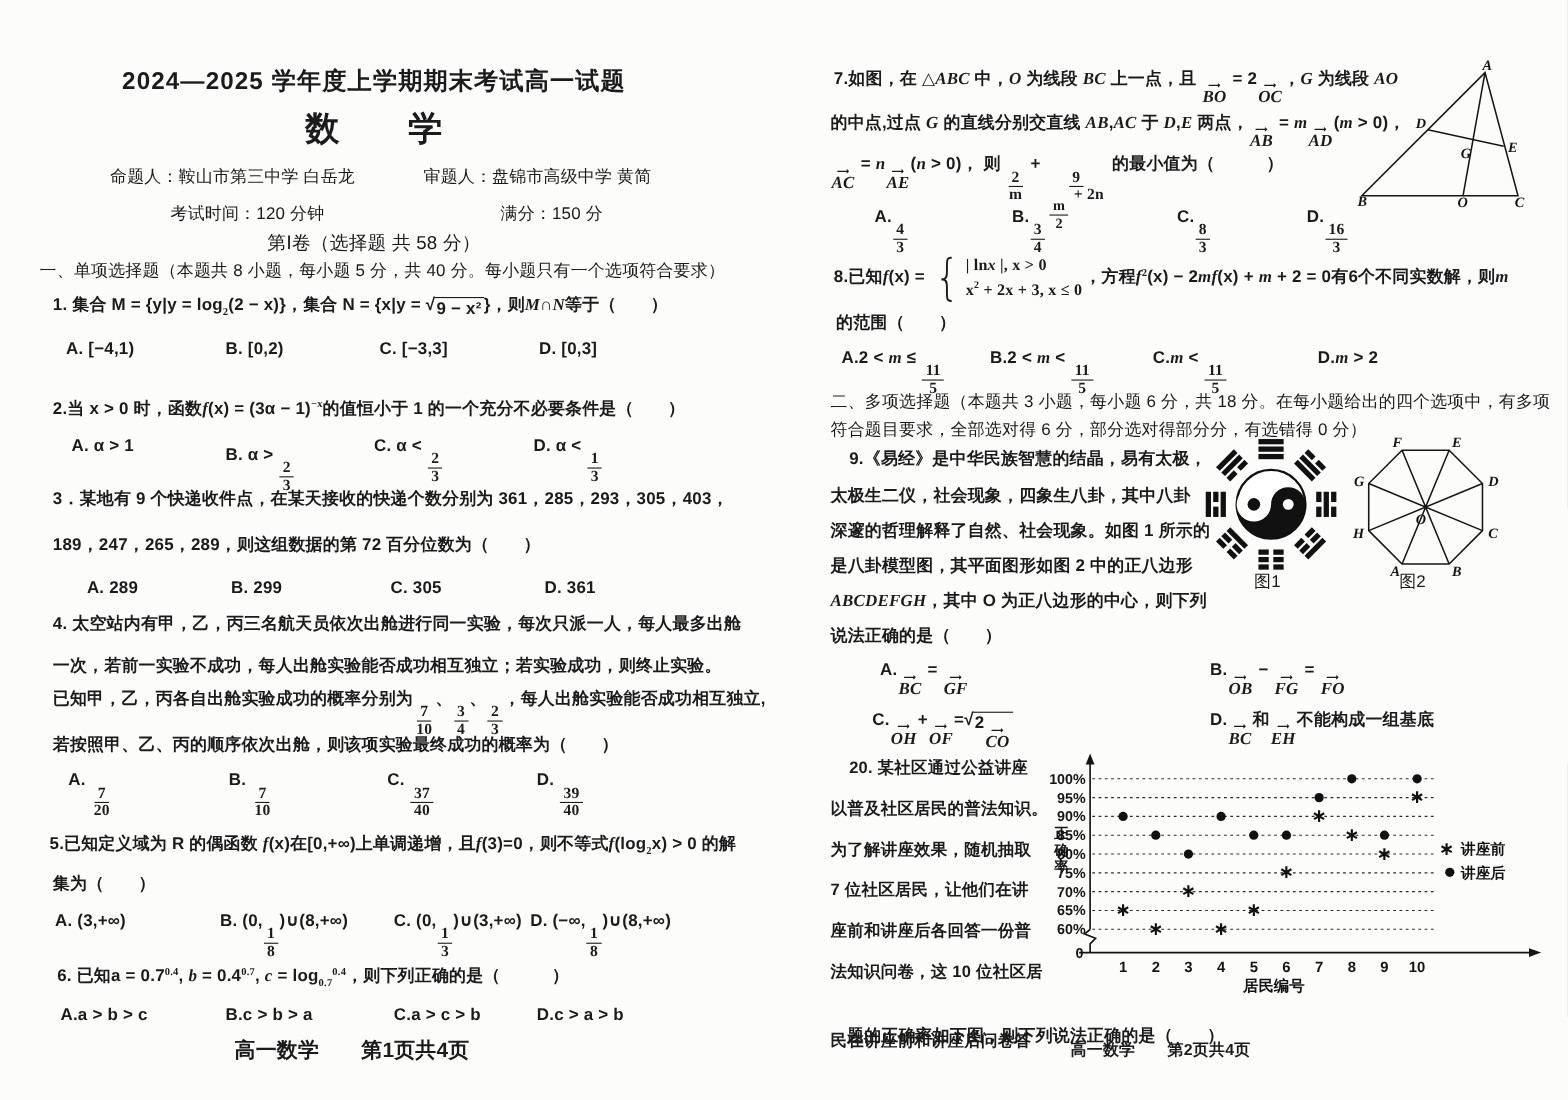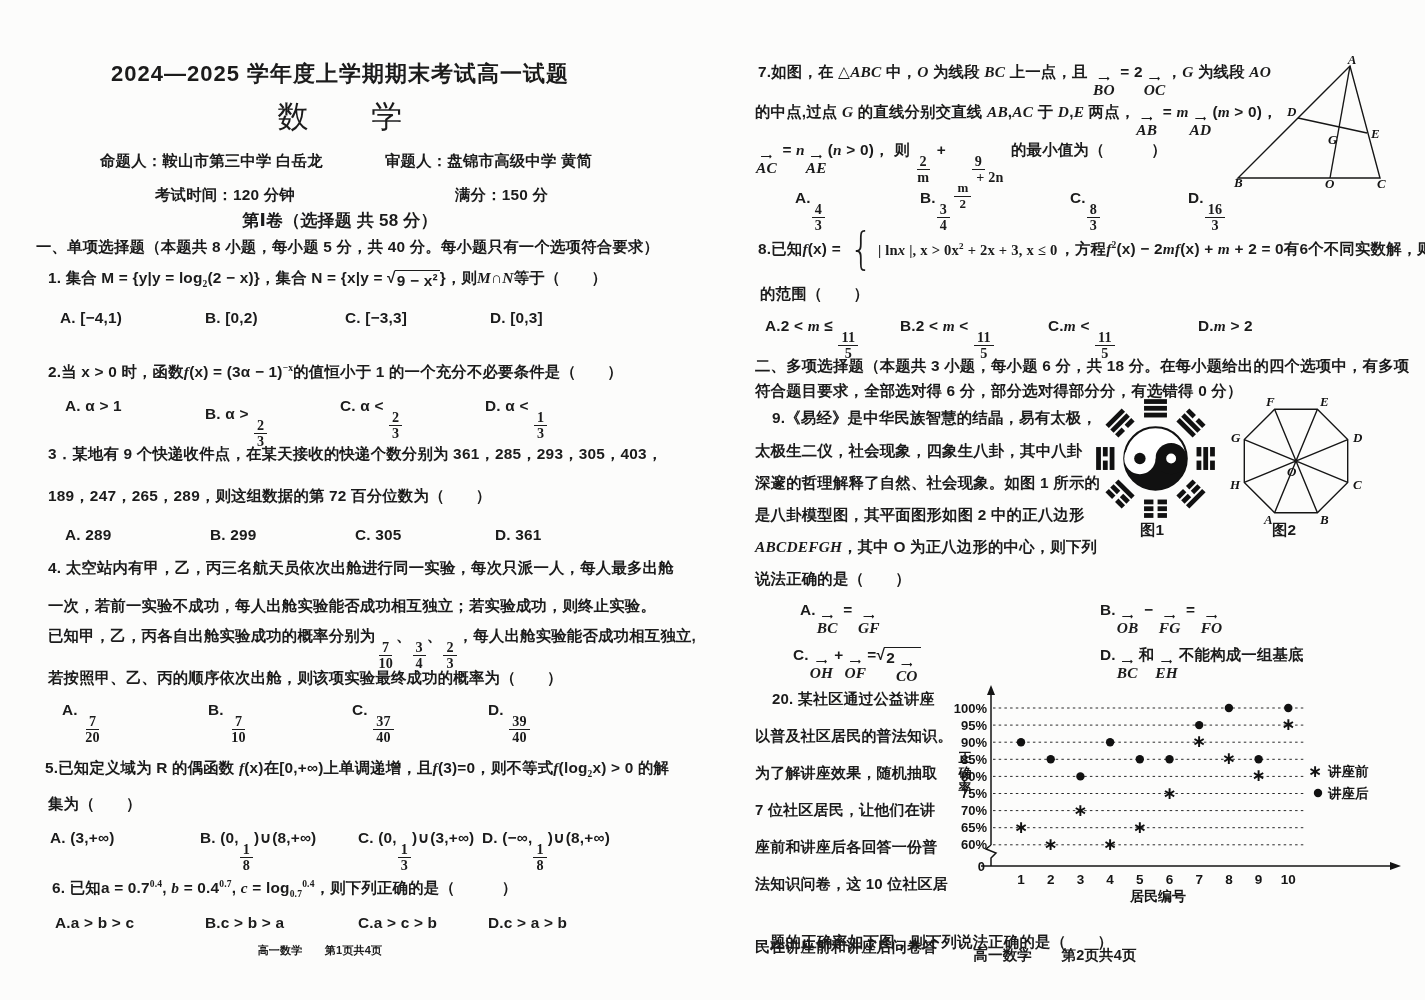--- a/index.html
+++ b/index.html
@@ -1,39 +1,39 @@
 <!DOCTYPE html>
 <html><head>
 <meta charset="utf-8">
 <style>
   html,body{margin:0;padding:0;background:#e8e8e6}
   .sheet{position:relative;width:1425px;height:1000px;background:#fcfcfb;overflow:hidden;
          font-family:"Liberation Sans","DejaVu Sans",sans-serif;color:#1b1b1b}
   .abs{position:absolute;white-space:nowrap}
   .t{font-size:15.4px;font-weight:600;letter-spacing:.2px;line-height:1.25}
   .sm{font-size:15px}
-  .bold{font-weight:700}
+  .bold{font-weight:400}
   .ctr{text-align:center}
   sup,sub{font-size:.62em;font-family:"Liberation Serif",serif}
   .frac{display:inline-flex;flex-direction:column;align-items:center;vertical-align:-.75em;
         line-height:1.12;font-size:.92em;font-family:"Liberation Serif",serif;margin:0 1px}
   .fn{border-bottom:1.4px solid currentColor;padding:0 3px}
   .fd{padding:0 2px}
   .vec{display:inline-flex;flex-direction:column;align-items:center;line-height:.9;
        vertical-align:-.28em;font-family:"Liberation Serif",serif;font-style:italic;margin:0 1px;font-weight:600}
   .va{font-size:.5em;font-style:normal;line-height:.8}
   .vt{line-height:1}
   .sqrt{display:inline-flex;align-items:flex-start;white-space:nowrap}
   .rad{line-height:1.05}
   .rbar{border-top:1.6px solid currentColor;padding:0 2px;margin-left:-1px}
   .it{font-family:"Liberation Serif",serif;font-style:italic;font-weight:600}
   .cases{display:inline-flex;align-items:center;vertical-align:middle;margin:0 2px}
   .cbrace{font-size:2.9em;font-weight:300;line-height:.8;font-family:"DejaVu Sans",sans-serif;
           margin-right:2px;transform:scaleX(.8)}
-  .clines{display:inline-flex;flex-direction:row;align-items:flex-end;row-gap:4px;
+  .clines{display:inline-flex;flex-direction:column;align-items:flex-start;row-gap:4px;
           font-size:.95em;font-family:"Liberation Serif",serif;font-weight:600}
   svg{overflow:visible}
   .fig-line{stroke:#161616;stroke-width:1.4;fill:none}
   .flab{font-family:"Liberation Serif",serif;font-style:italic;font-size:13px;font-weight:700;fill:#141414}
   .dash{stroke:#2a2a2a;stroke-width:1;stroke-dasharray:2.5 3.2}
   .axis{stroke:#141414;stroke-width:1.5;fill:none}
   .ytick,.xtick{font-size:13px;font-weight:700;fill:#141414}
   .ytick{text-anchor:end}
   .xtick{text-anchor:middle;font-size:13.5px}
   .ast{font-size:17px;font-weight:700;text-anchor:middle;fill:#111}
@@ -41,21 +41,21 @@
   .ylab{font-size:13px;font-weight:700;text-anchor:middle;fill:#141414}
   .xlab{font-size:14px;font-weight:700;text-anchor:middle;fill:#141414}
 </style>
 </head>
 <body>
 
 <div class="sheet">
 
   <div>
     <div class="abs t ctr" style="left:50px;top:60px;width:580px;font-size:22px;font-weight:700;letter-spacing:1px">2024—2025 学年度上学期期末考试高一试题</div>
-    <div class="abs t ctr" style="left:50px;top:98px;width:580px;font-size:31px;font-weight:400">数　　学</div>
+    <div class="abs t ctr" style="left:50px;top:98px;width:580px;font-size:31px;font-weight:700">数　　学</div>
     <div class="abs t bold" style="left:100px;top:151px">命题人：鞍山市第三中学  白岳龙</div>
     <div class="abs t bold" style="left:385px;top:151px">审题人：盘锦市高级中学  黄简</div>
     <div class="abs t bold" style="left:155px;top:185px">考试时间：120 分钟</div>
     <div class="abs t bold" style="left:455px;top:185px">满分：150 分</div>
     <div class="abs t ctr bold" style="left:50px;top:210px;width:580px;font-size:17px">第Ⅰ卷（选择题  共 58 分）</div>
     <div class="abs t bold" style="left:36px;top:237px">一、单项选择题（本题共 8 小题，每小题 5 分，共 40 分。每小题只有一个选项符合要求）</div>
 
     <div class="abs t" style="left:48px;top:268px">1. 集合 M = {y|y = log<sub>2</sub>(2 − x)}，集合 N = {x|y = <span class="sqrt">
           <span class="rad">√</span>
           <span class="rbar">9 − x²</span>
@@ -75,21 +75,21 @@
           <span class="fn">2</span>
           <span class="fd">3</span>
         </span></div>
     <div class="abs t" style="left:485px;top:396px">D. α &lt; <span class="frac">
           <span class="fn">1</span>
           <span class="fd">3</span>
         </span></div>
 
     <div class="abs t" style="left:48px;top:444px">3．某地有 9 个快递收件点，在某天接收的快递个数分别为 361，285，293，305，403，</div>
     <div class="abs t" style="left:48px;top:486px">189，247，265，289，则这组数据的第 72 百分位数为（　　）</div>
-    <div class="abs t" style="left:65px;top:525px">A. 289</div>
+    <div class="abs t" style="left:79px;top:525px">A. 289</div>
     <div class="abs t" style="left:210px;top:525px">B. 299</div>
     <div class="abs t" style="left:355px;top:525px">C. 305</div>
     <div class="abs t" style="left:495px;top:525px">D. 361</div>
 
     <div class="abs t" style="left:48px;top:558px">4. 太空站内有甲，乙，丙三名航天员依次出舱进行同一实验，每次只派一人，每人最多出舱</div>
     <div class="abs t" style="left:48px;top:596px">一次，若前一实验不成功，每人出舱实验能否成功相互独立；若实验成功，则终止实验。</div>
     <div class="abs t" style="left:48px;top:626px">已知甲，乙，丙各自出舱实验成功的概率分别为<span class="frac">
           <span class="fn">7</span>
           <span class="fd">10</span>
         </span>、<span class="frac">
@@ -132,21 +132,21 @@
           <span class="fn">1</span>
           <span class="fd">8</span>
         </span>)∪(8,+∞)</div>
 
     <div class="abs t" style="left:52px;top:878px">6. 已知a = 0.7<sup>0.4</sup>, <span class="it">b</span> = 0.4<sup>0.7</sup>, <span class="it">c</span> = log<sub>0.7</sub><sup>0.4</sup>，则下列正确的是（　　　）</div>
     <div class="abs t" style="left:55px;top:913px">A.a  &gt;  b  &gt;  c</div>
     <div class="abs t" style="left:205px;top:913px">B.c  &gt;  b  &gt;  a</div>
     <div class="abs t" style="left:358px;top:913px">C.a  &gt;  c  &gt;  b</div>
     <div class="abs t" style="left:488px;top:913px">D.c  &gt;  a  &gt;  b</div>
 
-    <div class="abs t ctr" style="left:120px;top:944px;width:400px;font-size:11px">高一数学　　第1页共4页</div>
+    <div class="abs t ctr" style="left:120px;top:944px;width:400px;font-size:19px">高一数学　　第1页共4页</div>
   </div>
 
   <div>
     <div class="abs t" style="left:758px;top:62px">7.如图，在 △<span class="it">ABC</span> 中，<span class="it">O</span> 为线段 <span class="it">BC</span> 上一点，且 <span class="vec">
           <span class="va">⟶</span>
           <span class="vt">BO</span>
         </span> = 2<span class="vec">
           <span class="va">⟶</span>
           <span class="vt">OC</span>
         </span>，<span class="it">G</span> 为线段 <span class="it">AO</span></div>

